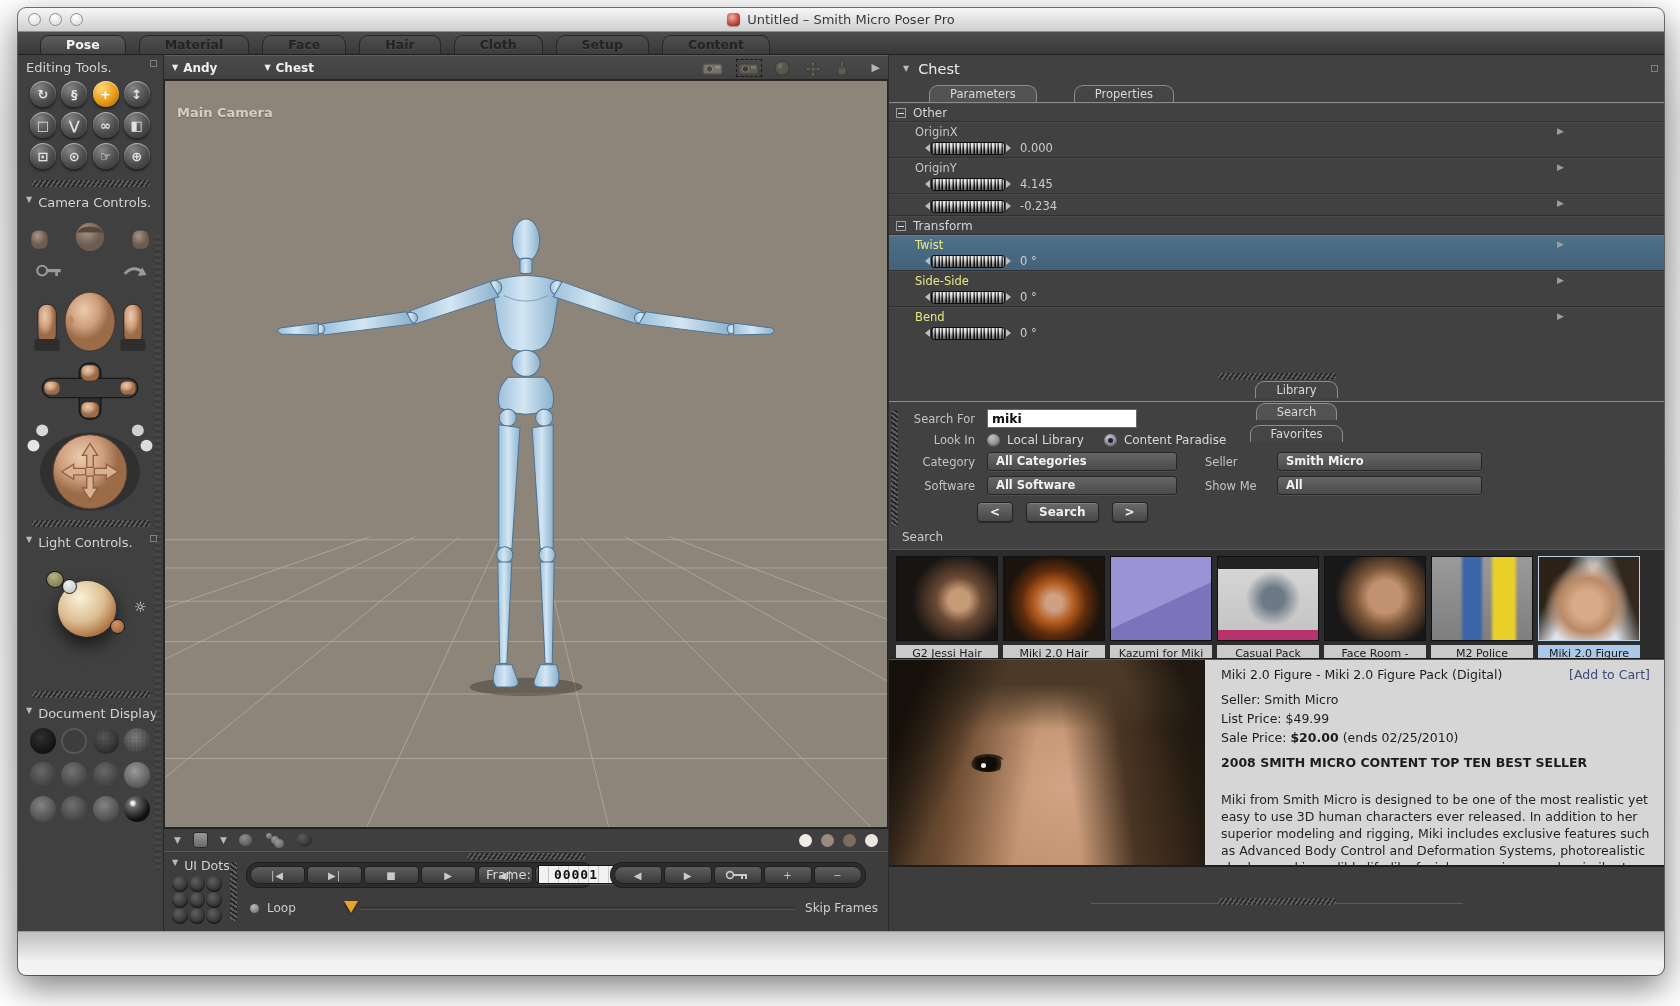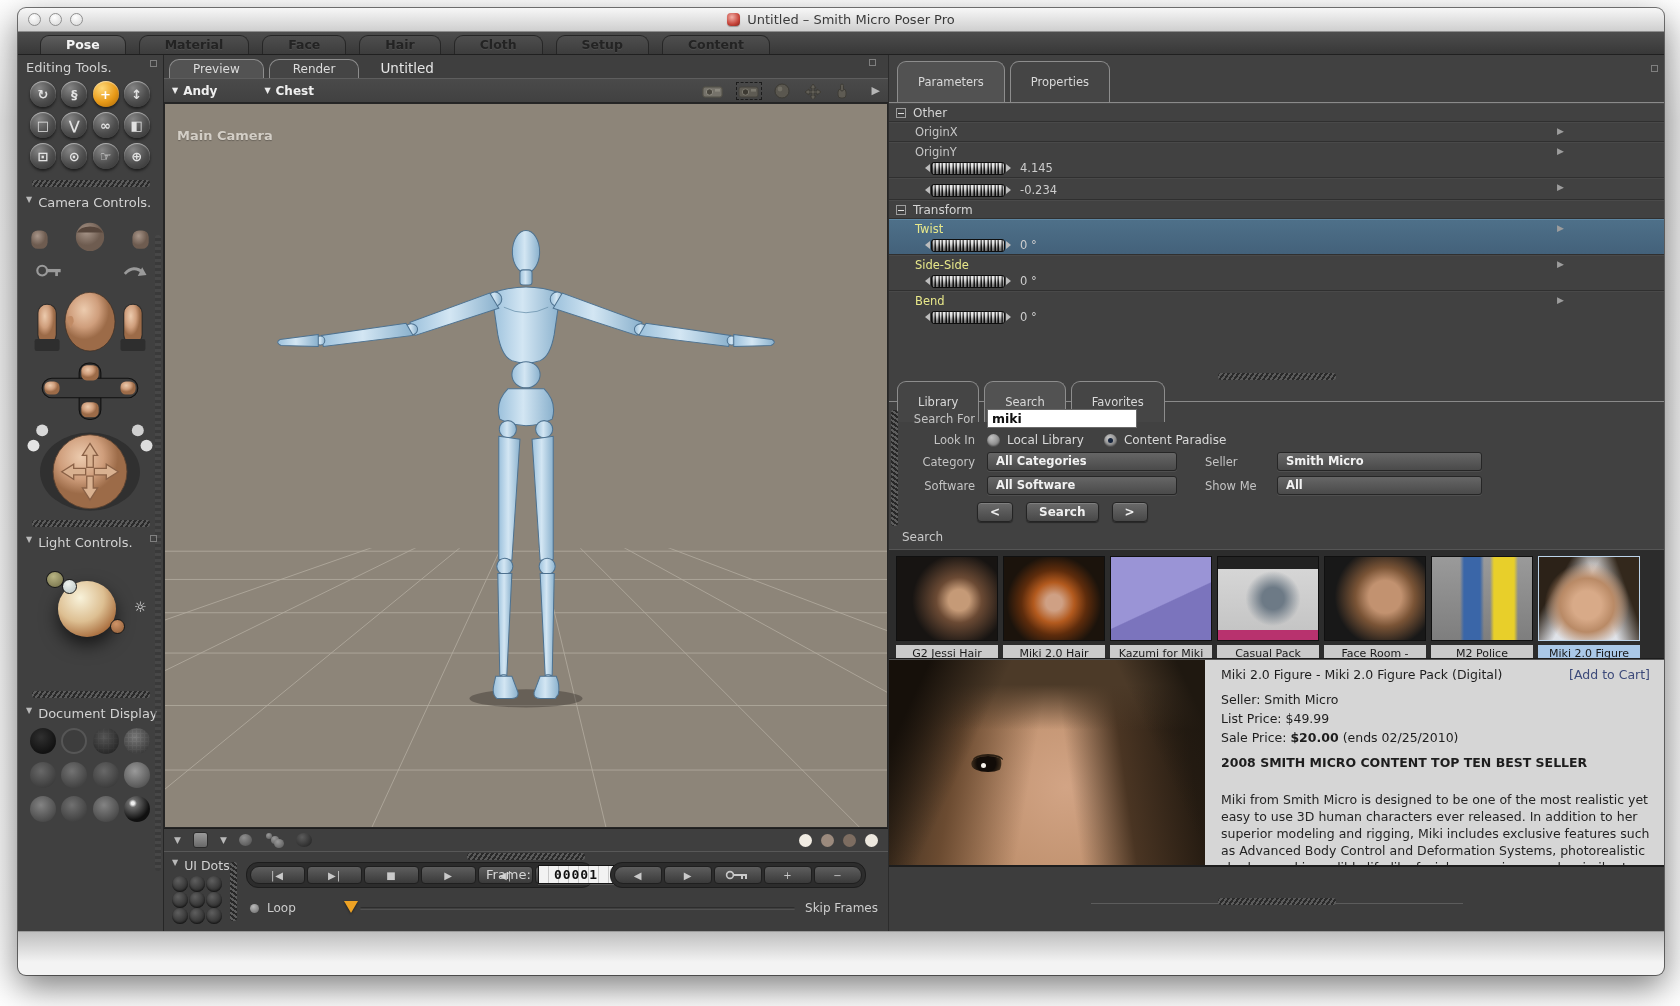--- a/index.html
+++ b/index.html
@@ -140,22 +140,22 @@
   .loopdot { width:9px; height:9px; border-radius:50%; background:radial-gradient(circle at 38% 30%, #bbb, #666); margin-right:8px; }
   .playhead { width:0; height:0; border-left:7px solid transparent; border-right:7px solid transparent;
               border-top:12px solid #eda224; margin-left:48px; position:relative; top:-1px; filter:drop-shadow(0 1px 1px rgba(0,0,0,.5)); }
   .trackline { flex:1; height:3px; margin:0 6px 0 2px; background:linear-gradient(#242424,#5a5a5a); border-radius:2px; }
   .skiplabel { font-size:12px; color:#cfcfcf; margin-left:4px; white-space:nowrap; }
 
   
   .rightpanel { flex:1; display:flex; flex-direction:column; background:#414141; border-left:1px solid #2c2c2c; min-width:0; }
   .chest-head { height:27px; display:flex; align-items:center; gap:9px; padding-left:14px; color:#eaeaea; font-size:14.5px; }
   .ptabs { height:21px; display:flex; align-items:flex-end; gap:5px; padding-left:8px; border-bottom:1px solid #8a8a8a; }
-  .ptab { padding:13px 20px; border:1px solid #8d8d8d; border-bottom:none; border-radius:9px 9px 0 0;
-          color:#d9d9d9; font-size:11.5px; background:#454545; }
+  .ptab { padding:1px 20px; border:1px solid #8d8d8d; border-bottom:none; border-radius:9px 9px 0 0;
+          color:#d9d9d9; font-size:11.5px; background:#454545;margin-left:32px; }
   .ptab.active { background:#525252; }
 
   .params { height:252px; overflow:hidden; position:relative; }
   .pgroup-head { display:flex; align-items:center; gap:7px; height:19px; padding-left:7px;
                  color:#d4d4d4; font-size:12px; border-top:1px solid rgba(255,255,255,.05); box-shadow:0 -1px 0 #2f2f2f; }
   .minus-box { width:10px; height:10px; border:1px solid #9d9d9d; position:relative; }
   .minus-box::after { content:""; position:absolute; left:1px; right:1px; top:4px; height:1px; background:#ddd; }
   .prow { position:relative; padding:2px 0 3px 26px; border-top:1px solid rgba(255,255,255,.045); box-shadow:0 -1px 0 #303030; }
   .prow .plabel { font-size:11.5px; color:#c6c6c6; }
   .prow .plabel.ylw { color:#e8e88a; }
@@ -165,21 +165,21 @@
   .dial { width:74px; height:13px; border-radius:3px; border:1px solid #0e0e0e;
           background:repeating-linear-gradient(90deg,#191919 0 1px,#e0e0e0 1px 2.5px,#6f6f6f 2.5px 3.5px);
           box-shadow:inset 0 3px 4px rgba(255,255,255,.4), inset 0 -4px 5px rgba(0,0,0,.55); }
   .pvalue { margin-left:9px; font-size:11.5px; color:#cdcdcd; }
   .prow-arrow { position:absolute; right:100px; top:3px; color:#9d9d9d; font-size:9px; }
   .prow.hl { background:linear-gradient(#4e7089,#43617a); border-top:1px solid #5d86a2; }
 
   .splitter-zone { height:26px; position:relative; }
   .splitter-zone .hatch { position:absolute; bottom:1px; left:50%; transform:translateX(-50%); margin:0; }
 
-  .libtabs { height:21px; display:flex; align-items:flex-start; gap:5px; padding-left:8px; border-bottom:1px solid #8a8a8a; }
+  .libtabs { height:21px; display:flex; align-items:center; gap:5px; padding-left:8px; border-bottom:1px solid #8a8a8a;flex-direction:column; }
 
   .searchform { position:relative; height:128px; padding:7px 0 0 14px; }
   .searchform .vhatch { position:absolute; left:2px; top:8px; bottom:4px; }
   .frow { display:flex; align-items:center; margin-bottom:5px; }
   .flabel { width:72px; text-align:right; color:#c3c3c3; font-size:11.5px; margin-right:12px; white-space:nowrap; }
   .flabel2 { width:60px; text-align:left; color:#c3c3c3; font-size:11.5px; margin:0 12px 0 28px; white-space:nowrap; }
   .search-input { width:150px; height:19px; background:#fff; border:1px solid #6a6a6a; color:#111; font-size:12.5px;
                   font-weight:bold; padding:0 4px; font-family:"DejaVu Sans",sans-serif; }
   .radio-item { display:flex; align-items:center; gap:7px; margin-right:20px; color:#d9d9d9; font-size:12px; }
   .rb { width:13px; height:13px; border-radius:50%; background:radial-gradient(circle at 35% 28%, #c2c2c2, #6b6b6b);
@@ -396,26 +396,20 @@
         <span class="mat m7"></span>
         <span class="mat m8"></span>
         <span class="mat m9"></span>
         <span class="mat m10"></span>
         <span class="mat m11"></span>
         <span class="mat m12"></span>
       </div>
     </div>
 
     <div class="center">
-      <div class="vtabs">
-        <span class="vtab active">Preview</span>
-        <span class="vtab">Render</span>
-        <span class="doc-title">Untitled</span>
-        <span class="corner-sq"></span>
-      </div>
 
       <div class="actorbar">
         <span class="vmenu">
           <span class="tri">▼</span>
           <span>Andy</span>
         </span>
         <span class="vmenu">
           <span class="tri">▼</span>
           <span>Chest</span>
         </span>
@@ -610,20 +604,26 @@
 
       <div class="params">
         <div class="pgroup-head">
           <span class="minus-box"></span>
           <span>Other</span>
         </div>
 
         <div class="prow">
           <div class="plabel">OriginX</div>
           <span class="prow-arrow">▶</span>
+          <div class="dial-line">
+            <span class="darr l"></span>
+            <span class="dial"></span>
+            <span class="darr r"></span>
+            <span class="pvalue">0.000</span>
+          </div>
         </div>
         <div class="prow">
           <div class="plabel">OriginY</div>
           <span class="prow-arrow">▶</span>
           <div class="dial-line">
             <span class="darr l"></span>
             <span class="dial"></span>
             <span class="darr r"></span>
             <span class="pvalue">4.145</span>
           </div>

